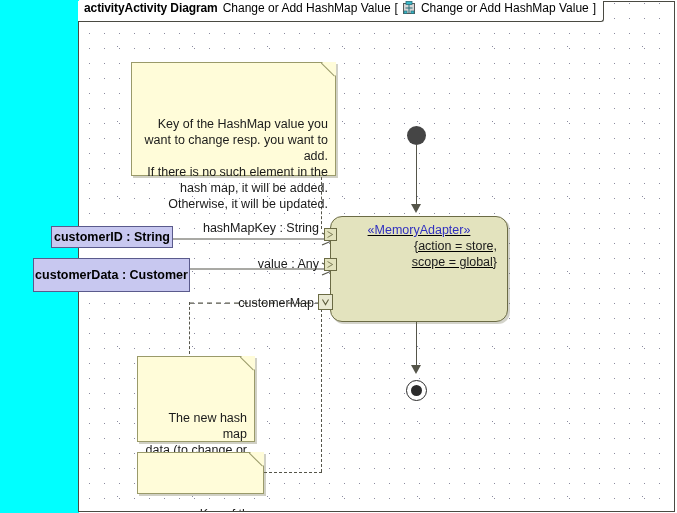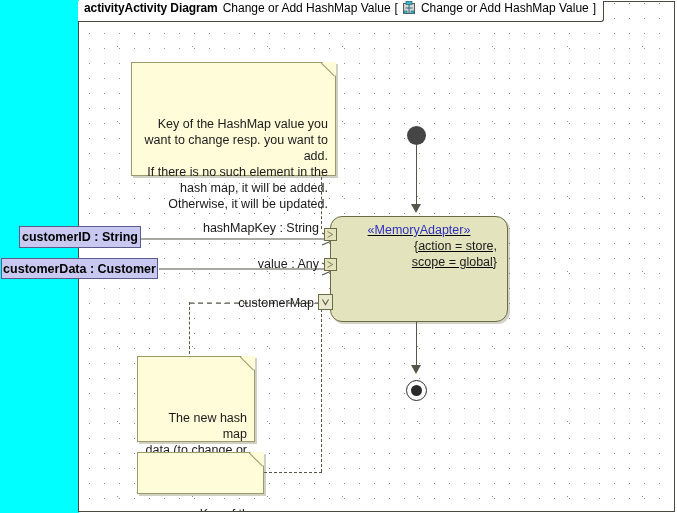--- a/index.html
+++ b/index.html
@@ -210,20 +210,21 @@
     border: 1px solid #5a5a8c;
     box-sizing: border-box;
     font-size: 12.5px;
     font-weight: bold;
     color: #000;
     display: flex;
     align-items: center;
     justify-content: center;
     white-space: nowrap;
     padding: 0 6px;
+    margin-left: 32px;
   }
 
   
   .init-node {
     position: absolute;
     width: 19px;
     height: 19px;
     border-radius: 50%;
     background: #454545;
   }
@@ -371,21 +372,21 @@
         <span class="fold-edge"></span>
         <span>Key of the HashMap
 itself within memory.</span>
       </div>
 
     </div>
   </div>
 
   <div class="param" style="left:19px; top:226px; width:122px; height:22px;">customerID : String</div>
 
-  <div class="param" style="left:1px; top:258px; width:157px; height:21px;">customerData : Customer</div>
+  <div class="param" style="left:1px; top:258px; width:157px; height:34px;">customerData : Customer</div>
 
   <div class="frame-tab">
     <span class="kw">activity</span>
     <span class="kw" style="margin-left:0;">Activity Diagram</span>
     <span class="nm">Change or Add HashMap Value</span>
     <span class="brk">[</span>
     <span class="act-icon">
       <svg viewBox="0 0 14 14" width="14" height="14">
         <rect x="1.5" y="2.5" width="11" height="10" fill="#d6d6d6" stroke="#5a5a5a" stroke-width="1"></rect>
         <rect x="4" y="0.5" width="6" height="3" fill="#39b7c8" stroke="#2a6f7a" stroke-width="0.8"></rect>

